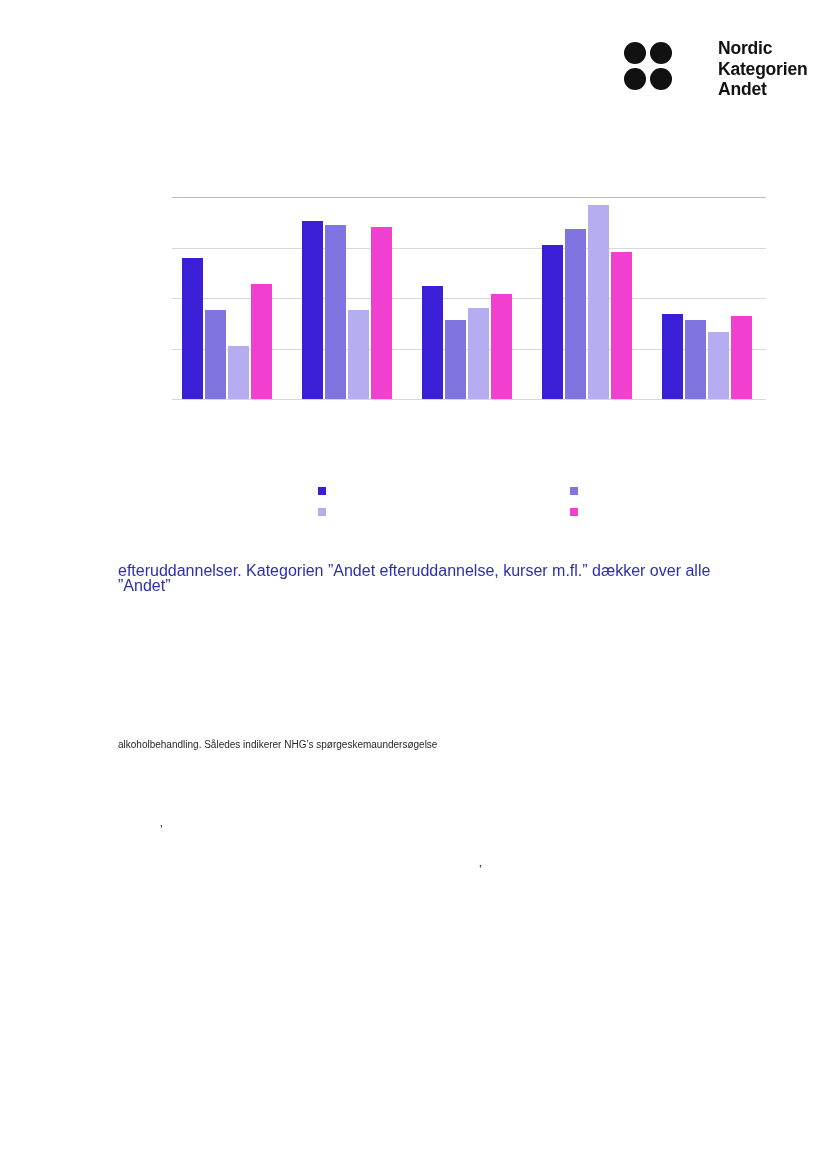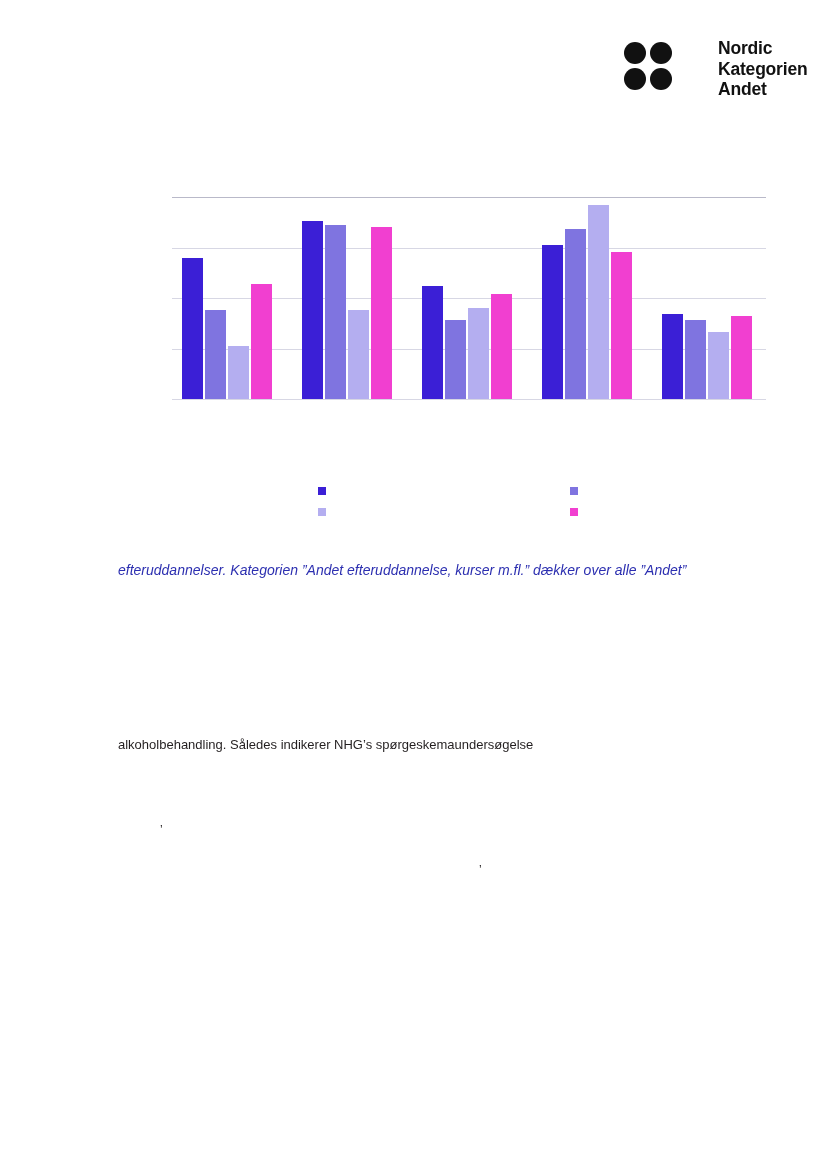--- a/index.html
+++ b/index.html
@@ -128,34 +128,33 @@
   .lg-1 { left: 372px;  top: 0; }
   .lg-2 { left: 120px;  top: 21px; }
   .lg-3 { left: 372px;  top: 21px; }
 
   
   .caption {
     position: absolute;
     left: 118px;
     top: 563px;
     width: 600px;
-    font-size: 14px;
+    font-size: 16px;
     line-height: 15px;
-    font-style: italic;
     color: #2c2fb0;
     font-family: "Liberation Sans", sans-serif;
   }
 
   
   .body-par {
     position: absolute;
     left: 118px;
     top: 735px;
     width: 600px;
-    font-size: 13px;
+    font-size: 10px;
     line-height: 20px;
     color: #231f20;
   }
 
   
   .stray {
     position: absolute;
     font-size: 12px;
     color: #231f20;
     line-height: 12px;

